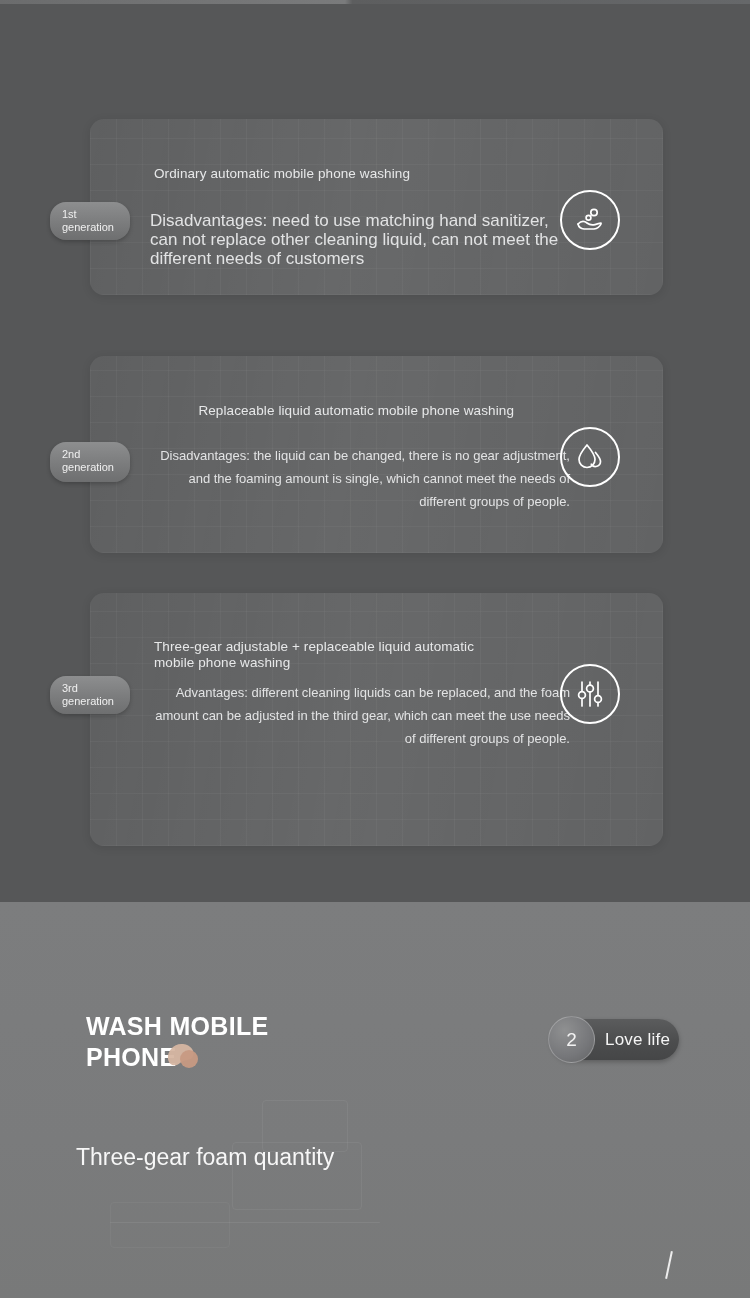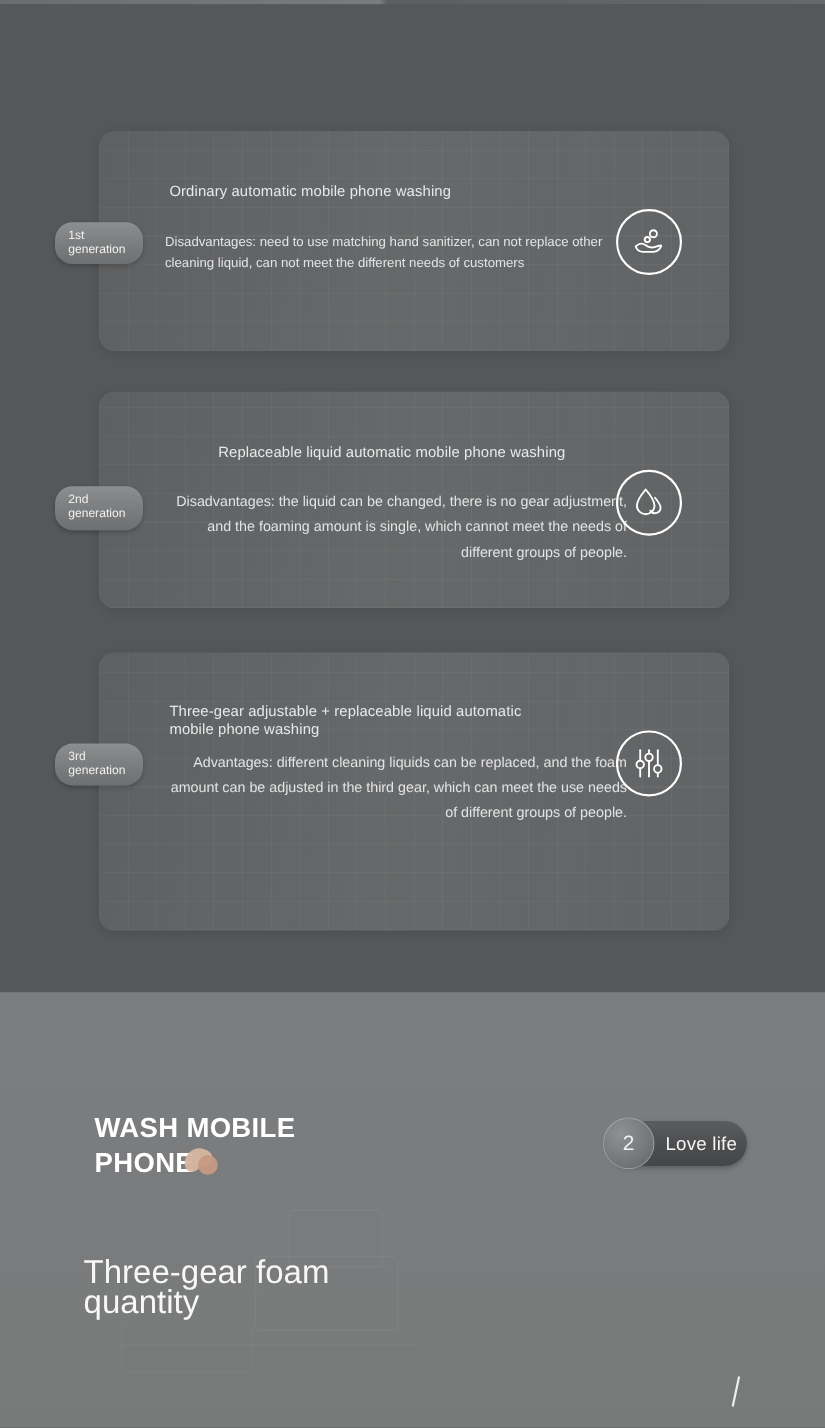--- a/index.html
+++ b/index.html
@@ -26,40 +26,40 @@
   
   .card {
     position:absolute; left:90px; width:573px;
     border-radius:14px;
     background:
       repeating-linear-gradient(0deg, rgba(255,255,255,.035) 0 1px, rgba(255,255,255,0) 1px 26px),
       repeating-linear-gradient(90deg, rgba(255,255,255,.035) 0 1px, rgba(255,255,255,0) 1px 26px),
       linear-gradient(100deg, rgba(255,255,255,.055) 0%, rgba(255,255,255,.105) 48%, rgba(255,255,255,.075) 100%);
     box-shadow:0 2px 10px rgba(0,0,0,.10);
   }
-  .card.c1 { top:115px; height:200px; }
+  .card.c1 { top:115px; height:176px; }
   .card.c2 { top:352px; height:197px;text-align:right; }
   .card.c3 { top:589px; height:253px; }
 
   .card-inner { position:relative; width:100%; height:100%; }
 
   .card-title {
     position:absolute; left:64px;
     font-size:13.5px; line-height:16px; color:#e7e8e9;
     letter-spacing:.1px; width:360px;
   }
   .c1 .card-title { top:47px; }
   .c2 .card-title { top:47px; }
   .c3 .card-title { top:46px; }
 
   .card-body {
     position:absolute; left:60px;
     color:#e2e3e4; width:420px;
   }
-  .c1 .card-body { top:92px; font-size:12px; line-height:19px; }
+  .c1 .card-body { top:92px; font-size:17px; line-height:19px; }
   .c2 .card-body { top:88px; font-size:13px; line-height:23px; width:420px; }
   .c3 .card-body { top:88px; font-size:13px; line-height:23px; width:420px;text-align:right; }
 
   
   .gen-pill {
     position:absolute; left:50px; width:80px;
     border-radius:16px;
     background:linear-gradient(180deg,#8d8e8f 0%,#7b7c7d 55%,#6e6f70 100%);
     box-shadow:0 2px 4px rgba(0,0,0,.22);
     color:#f0f0f0; font-size:11px; line-height:12.5px;
@@ -122,21 +122,21 @@
     border:1px solid rgba(255,255,255,.25);
     display:flex; align-items:center; justify-content:center;
     color:#f2f2f2; font-size:19px;
   }
   .badge-text {
     margin-left:54px; color:#f5f5f5; font-size:17px; letter-spacing:.2px;
   }
 
   .subline {
     position:absolute; left:76px; color:#f7f7f7;
-    font-size:30px; line-height:28px; width:330px;
+    font-size:23px; line-height:28px; width:330px;
   }
   .subline.s1 { top:1143px; }
   .subline.s2 { top:1224px; }
 
   .slash {
     position:absolute; left:668px; top:1251px;
     width:2px; height:28px; background:#ededed;
     transform:rotate(12deg); transform-origin:center;
   }
 </style>

